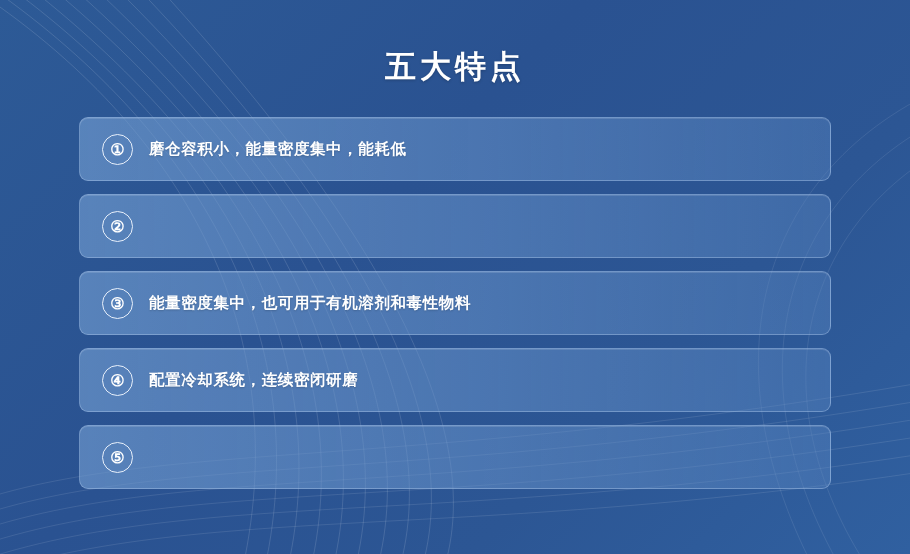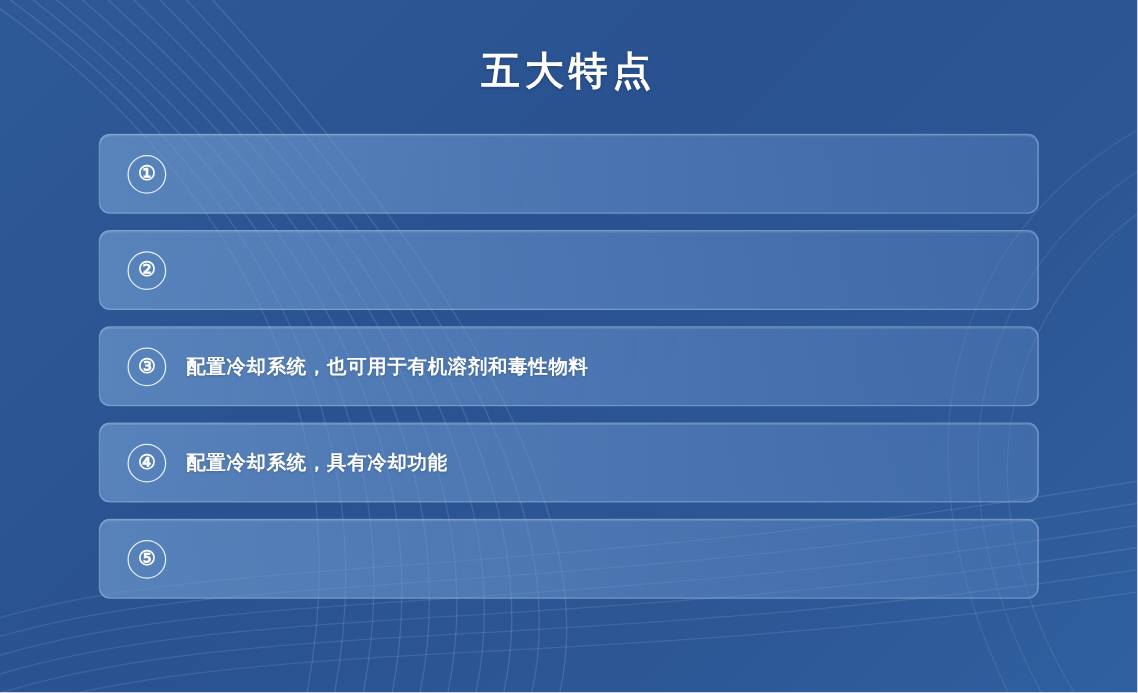--- a/index.html
+++ b/index.html
@@ -23,21 +23,21 @@
     height: 100%;
   }
   .content {
     position: relative;
     z-index: 2;
     width: 100%;
     height: 100%;
     display: flex;
     flex-direction: column;
     align-items: center;
-    padding-top: 36px;
+    padding-top: 46px;
   }
   .title {
     color: #ffffff;
     font-size: 31px;
     font-weight: bold;
     letter-spacing: 4px;
     text-shadow: 0 1px 3px rgba(0,0,0,0.22);
     margin-bottom: 29px;
   }
   .list {
@@ -113,34 +113,35 @@
     </g>
   </svg>
 
   <div class="content">
     <div class="title">五大特点</div>
 
     <div class="list">
 
       <div class="row">
         <div class="num">①</div>
+        <div class="row-text">磨仓容积小，能量密度集中，能耗低</div>
       </div>
 
       <div class="row">
         <div class="num">②</div>
       </div>
 
       <div class="row">
         <div class="num">③</div>
-        <div class="row-text">配置冷却系统，也可用于有机溶剂和毒性物料</div>
+        <div class="row-text">能量密度集中，也可用于有机溶剂和毒性物料</div>
       </div>
 
       <div class="row">
         <div class="num">④</div>
-        <div class="row-text">配置冷却系统，具有冷却功能</div>
+        <div class="row-text">配置冷却系统，连续密闭研磨</div>
       </div>
 
       <div class="row">
         <div class="num">⑤</div>
       </div>
 
     </div>
   </div>
 </div>
 

